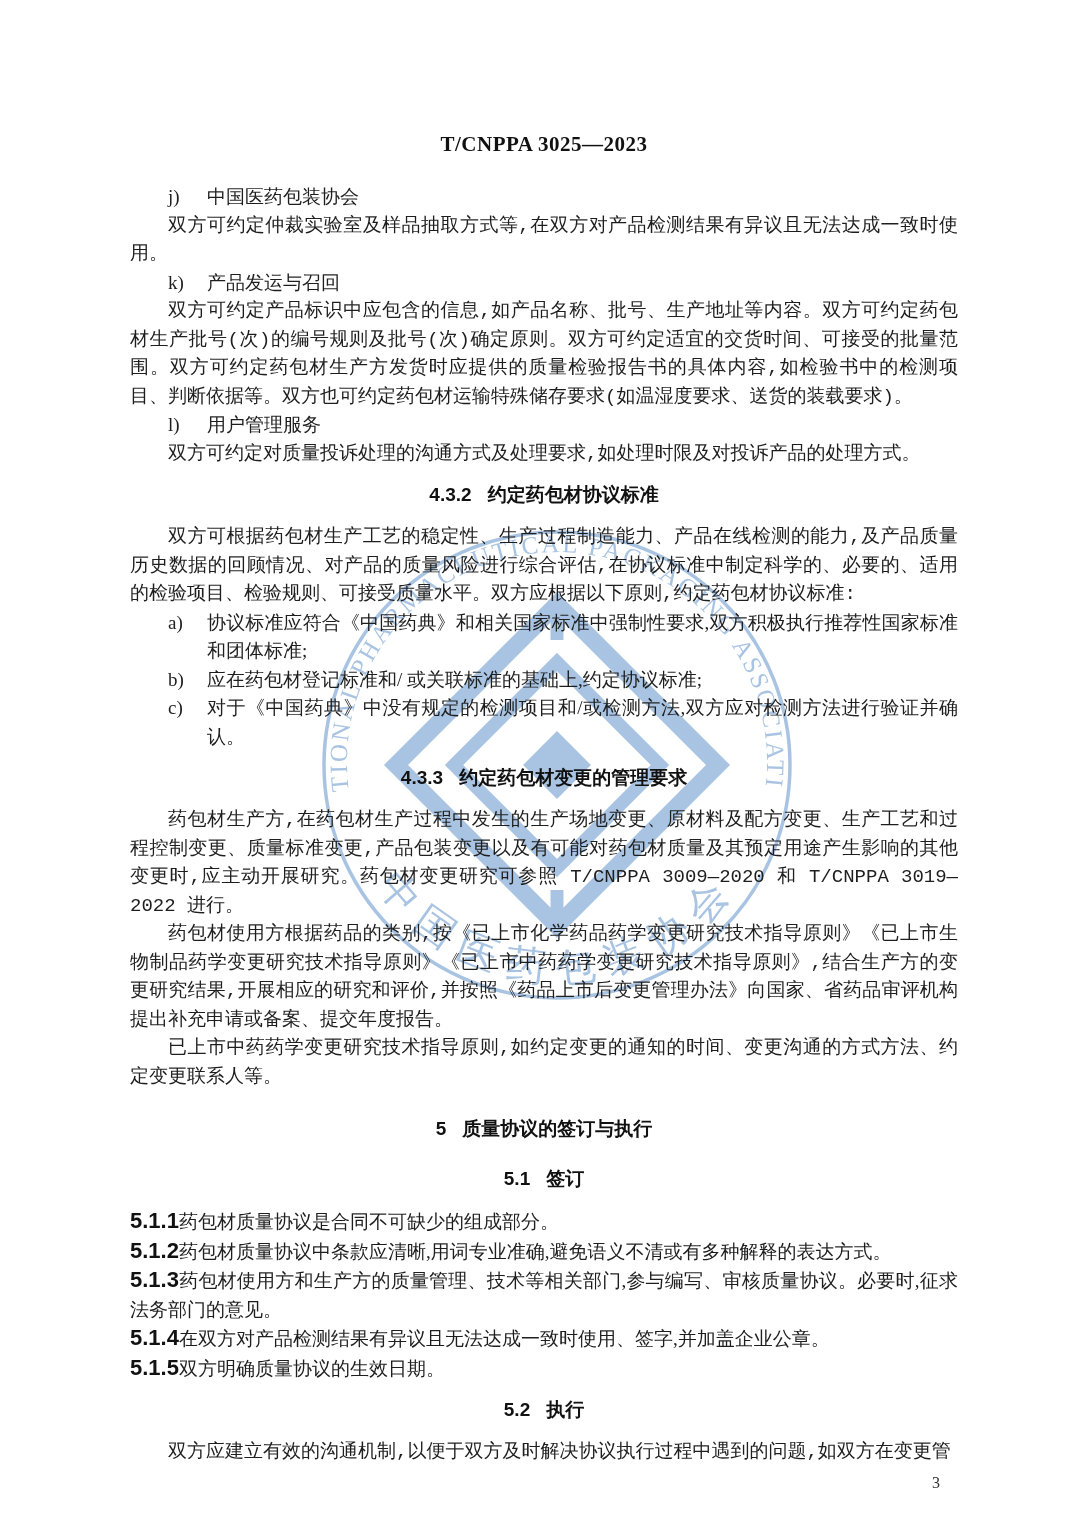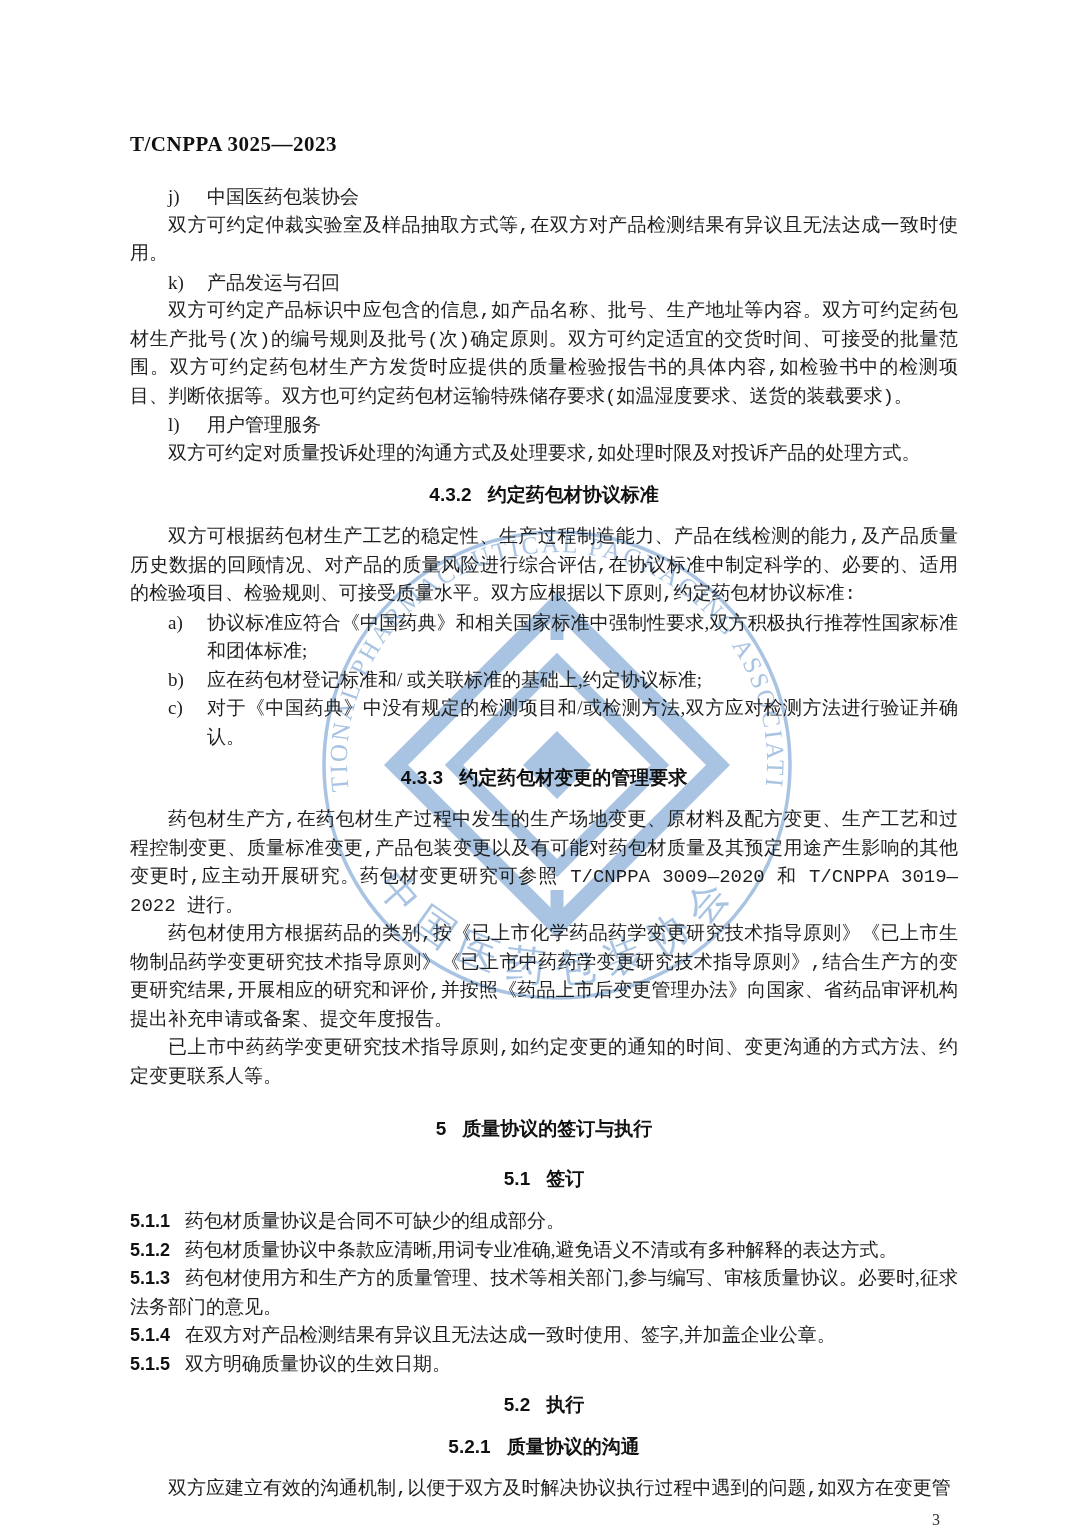--- a/index.html
+++ b/index.html
@@ -13,21 +13,21 @@
   }
   .page{position:absolute;inset:0;width:1080px;height:1528px;overflow:hidden;}
   .watermark{position:absolute;left:0;top:0;z-index:0;}
   .content{
     position:relative;z-index:1;
     padding:132px 122px 0 130px;
     font-size:19px;line-height:28.5px;
     text-align:justify;
   }
   .doc-header{
-    text-align:left;
+    text-align:center;
     font-weight:bold;
     font-size:21px;
     line-height:24px;
     letter-spacing:.5px;
     margin-bottom:27px;
     color:#111;
   }
   .para{margin:0;text-indent:38px;font-family:Liberation Mono, monospace;}
   .li{position:relative;padding-left:77px;margin:0;}
   .li-label{position:absolute;left:38px;top:0;}
@@ -35,22 +35,21 @@
     font-family:"Liberation Sans","DejaVu Sans",sans-serif;
     font-weight:bold;font-size:19px;line-height:28px;color:#111;
     margin:13px 0 14px 0;text-align:center;
   }
   .hchap{margin:24px 0 22px 0;}
   .hsub{margin:8px 0 14px 0;}
   .hnum{margin-right:16px;}
   .clause{margin:0;}
   .cnum{
     font-family:"Liberation Sans","DejaVu Sans",sans-serif;
-    font-weight:bold;font-size:18px;color:#111;
-    margin-right:15px;
+    font-weight:bold;font-size:22px;color:#111;
   }
   .page-num{
     text-align:right;
     font-size:16px;line-height:24px;
     margin:4px 18px 0 0;
     color:#333;
   }
 </style>
 </head>
 <body>
@@ -146,21 +145,18 @@
       <span class="cnum">5.1.4</span><span>在双方对产品检测结果有异议且无法达成一致时使用、签字,并加盖企业公章。</span>
     </p>
     <p class="clause">
       <span class="cnum">5.1.5</span><span>双方明确质量协议的生效日期。</span>
     </p>
 
     <div class="hsec">
       <span class="hnum">5.2</span><span>执行</span>
     </div>
 
-    <div class="hsec hsub">
-      <span class="hnum">5.2.1</span><span>质量协议的沟通</span>
-    </div>
 
     <p class="para">双方应建立有效的沟通机制,以便于双方及时解决协议执行过程中遇到的问题,如双方在变更管</p>
 
     <div class="page-num">3</div>
   </div>
 </div>
 
 </body></html>

